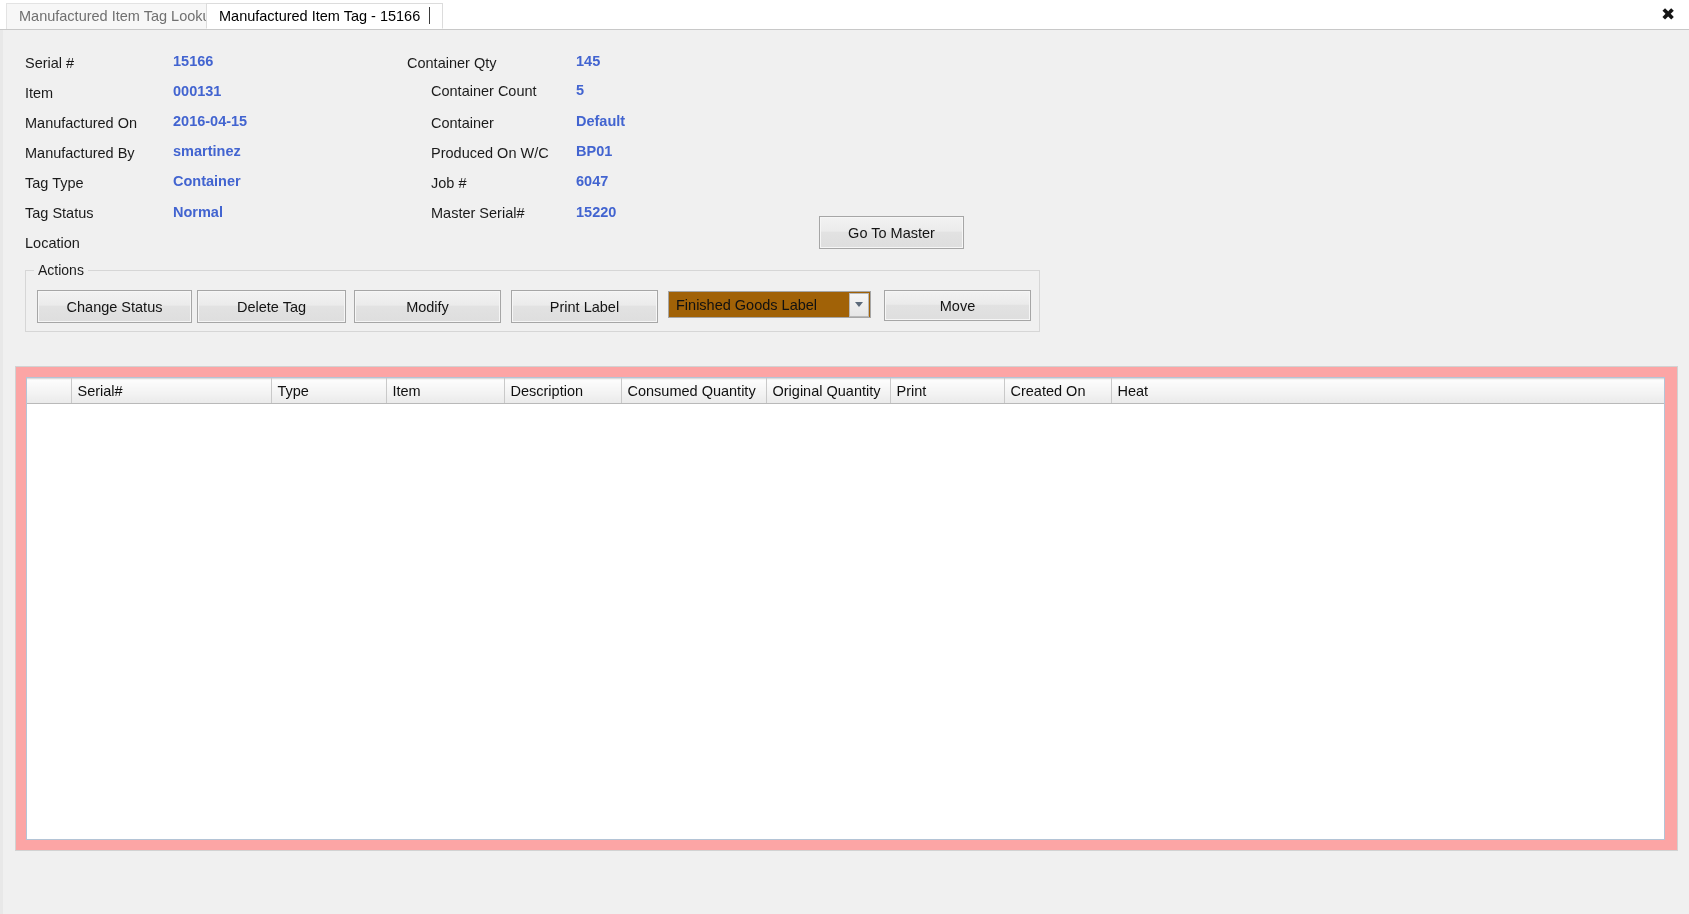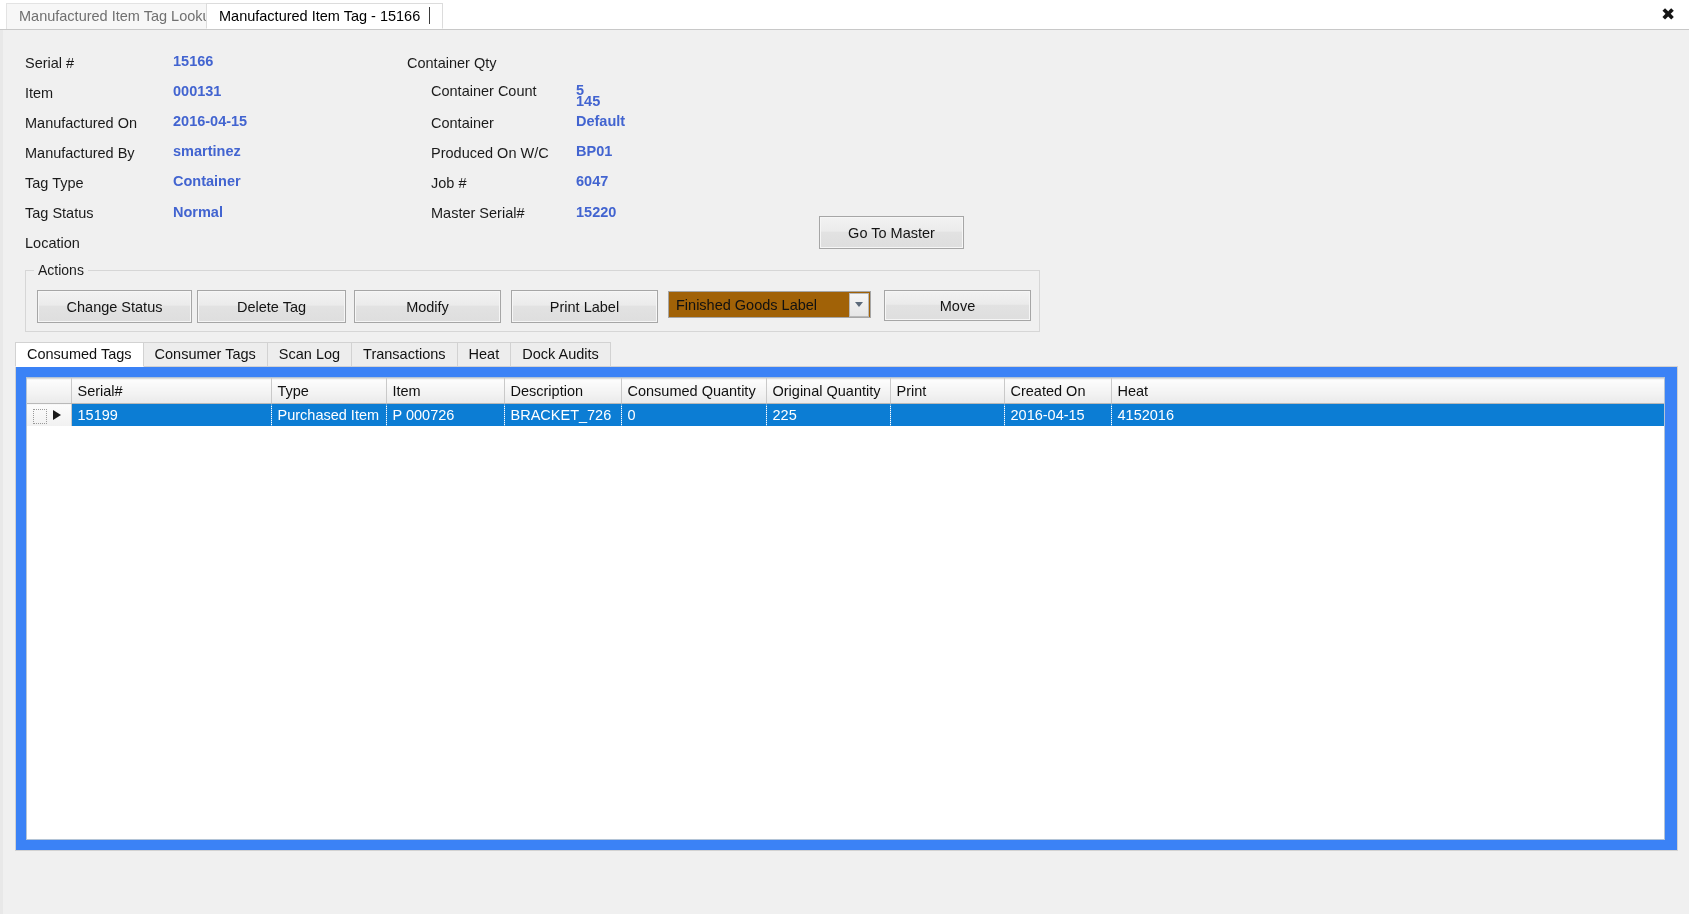--- a/index.html
+++ b/index.html
@@ -209,21 +209,21 @@
     background: #ffffff;
     border: 1px solid #d2d2d2;
     border-bottom: 1px solid #ffffff;
     z-index: 3;
   }
   .tabpage {
     position: absolute;
     left: 0; top: 24px;
     width: 1663px;
     height: 485px;
-    background: #3b82f6;
+    background: #fca5a5;
     border: 1px solid #d2d2d2;
     box-sizing: border-box;
     padding-left: 20px;
   }
 
   
   .grid-wrap {
     position: absolute;
     left: 10px;
     top: 10px;
@@ -367,21 +367,21 @@
     <div class="field field-label" style="left:22px; top:145px;">Tag Type</div>
     <div class="field field-value" style="left:170px; top:143px;">Container</div>
 
     <div class="field field-label" style="left:22px; top:175px;">Tag Status</div>
     <div class="field field-value" style="left:170px; top:174px;">Normal</div>
 
     <div class="field field-label" style="left:22px; top:205px;">Location</div>
     <div class="field field-value" style="left:170px; top:204px;"></div>
 
     <div class="field field-label" style="left:404px; top:25px;">Container Qty</div>
-    <div class="field field-value" style="left:573px; top:23px;margin-top:40px;">145</div>
+    <div class="field field-value" style="left:573px; top:23px;">145</div>
 
     <div class="field field-label" style="left:428px; top:53px;">Container Count</div>
     <div class="field field-value" style="left:573px; top:52px;">5</div>
 
     <div class="field field-label" style="left:428px; top:85px;">Container</div>
     <div class="field field-value" style="left:573px; top:83px;">Default</div>
 
     <div class="field field-label" style="left:428px; top:115px;">Produced On W/C</div>
     <div class="field field-value" style="left:573px; top:113px;">BP01</div>
 
@@ -405,40 +405,20 @@
     <div class="combo" style="left:665px; top:261px; width:203px; height:27px;">
       <div class="combo-text">Finished Goods Label</div>
       <div class="combo-arrow-box">
         <span class="chev"></span>
       </div>
     </div>
 
     <button class="btn" style="left:881px; top:260px; width:147px; height:31px;">Move</button>
 
     <div class="tabctl">
-      <div class="tabstrip">
-        <div class="tab selected">
-          <span>Consumed Tags</span>
-        </div>
-        <div class="tab">
-          <span>Consumer Tags</span>
-        </div>
-        <div class="tab">
-          <span>Scan Log</span>
-        </div>
-        <div class="tab">
-          <span>Transactions</span>
-        </div>
-        <div class="tab">
-          <span>Heat</span>
-        </div>
-        <div class="tab">
-          <span>Dock Audits</span>
-        </div>
-      </div>
 
       <div class="tabpage">
         <div class="grid-wrap">
           <table class="dg">
             <colgroup id="dg-colgroup">
                 <col style="width: 44px;">
                 <col style="width: 200px;">
                 <col style="width: 115px;">
                 <col style="width: 118px;">
                 <col style="width: 117px;">
@@ -456,35 +436,20 @@
                   <th>Item</th>
                   <th>Description</th>
                   <th>Consumed Quantity</th>
                   <th>Original Quantity</th>
                   <th>Print</th>
                   <th>Created On</th>
                   <th>Heat</th>
                 </tr>
             </thead>
             <tbody id="dg-body">
-                <tr class="row-selected">
-                  <td class="gutter-cell">
-                    <span class="drag-dots"></span>
-                    <span class="row-arrow"></span>
-                  </td>
-                  <td>15199</td>
-                  <td>Purchased Item</td>
-                  <td>P 000726</td>
-                  <td>BRACKET_726</td>
-                  <td>0</td>
-                  <td>225</td>
-                  <td></td>
-                  <td>2016-04-15</td>
-                  <td>4152016</td>
-                </tr>
               </tbody>
           </table>
         </div>
       </div>
     </div>
 
   </div>
 </div>
 
 </body></html>

